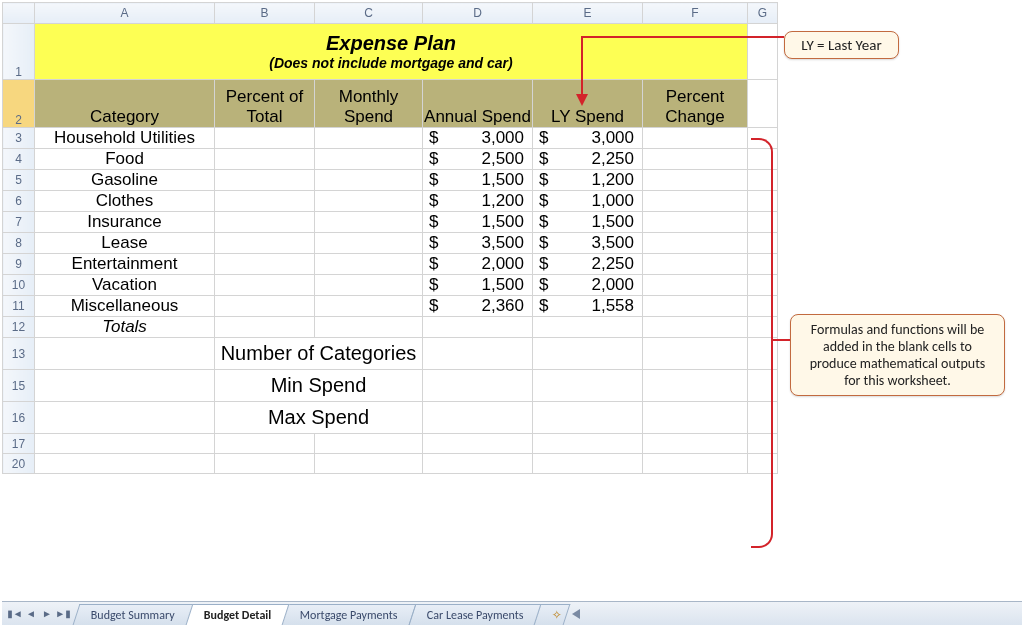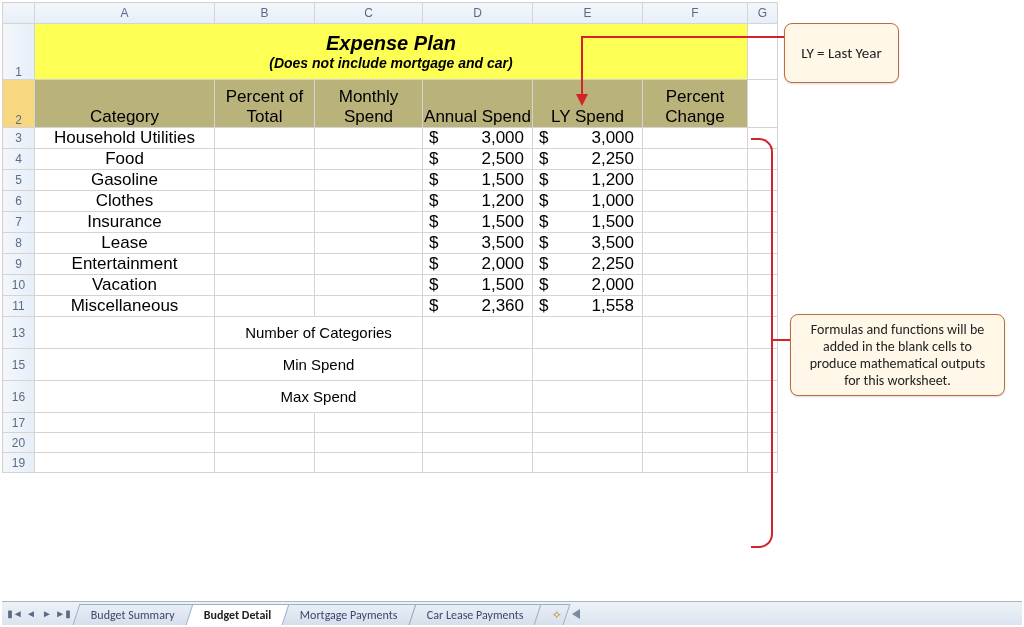--- a/index.html
+++ b/index.html
@@ -92,39 +92,39 @@
   .databorder { border-color: #000; }
   .money {
     font-family: Arial, sans-serif;
     font-size: 17px;
   }
   .money-wrap { display:flex; justify-content:space-between; padding:0 8px 0 6px;}
   .totals-label { font-style: italic; font-weight: bold; }
   .summary-label {
     font-weight: bold;
     text-align: right;
-    font-size: 15px;
+    font-size: 20px;
     padding-right: 4px;
   }
   .thinrow td { height: 20px; }
 
   
   .callout {
     position: absolute;
     background: #fff8e8;
     border: 1px solid #c26a3f;
     border-radius: 8px;
     padding: 6px 10px;
     font-family: Calibri, Arial, sans-serif;
     font-size: 14px;
     color: #222;
     text-align: center;
     box-shadow: 0 1px 2px rgba(0,0,0,0.15);
   }
-  .callout1 { top: 23px; left: 784px; width: 115px; padding:20px 8px; font-size:15px;}
+  .callout1 { top: 31px; left: 784px; width: 115px; padding:4px 8px; font-size:15px;}
   .callout2 { top: 314px; left: 790px; width: 215px; }
 
   
   .arrow-line {
     position: absolute;
     background: #d3232a;
   }
   .arrow-head {
     position: absolute;
     width: 0; height: 0;
@@ -426,20 +426,30 @@
             <span>$</span>
             <span>1,558</span>
           </div>
         </td>
         <td class="cell databorder"></td>
         <td class="cell"></td>
       </tr>
     </tbody>
 
   <tbody>
+      <tr>
+    <td class="rowhdr">12</td>
+    <td class="cell databorder totals-label">Totals</td>
+    <td class="cell databorder"></td>
+    <td class="cell databorder"></td>
+    <td class="cell databorder"></td>
+    <td class="cell databorder"></td>
+    <td class="cell databorder"></td>
+    <td class="cell"></td>
+  </tr>
 
   <tr>
     <td class="rowhdr" style="height:32px">13</td>
     <td class="cell"></td>
     <td class="cell databorder summary-label" colspan="2">Number of Categories</td>
     <td class="cell databorder"></td>
     <td class="cell databorder"></td>
     <td class="cell"></td>
     <td class="cell"></td>
   </tr>
@@ -469,30 +479,20 @@
         <td class="cell"></td>
         <td class="cell"></td>
         <td class="cell"></td>
         <td class="cell"></td>
         <td class="cell"></td>
         <td class="cell"></td>
         <td class="cell"></td>
       </tr>
       <tr class="thinrow">
         <td class="rowhdr">20</td>
-        <td class="cell"></td>
-        <td class="cell"></td>
-        <td class="cell"></td>
-        <td class="cell"></td>
-        <td class="cell"></td>
-        <td class="cell"></td>
-        <td class="cell"></td>
-      </tr>
-      <tr class="thinrow">
-        <td class="rowhdr">19</td>
         <td class="cell"></td>
         <td class="cell"></td>
         <td class="cell"></td>
         <td class="cell"></td>
         <td class="cell"></td>
         <td class="cell"></td>
         <td class="cell"></td>
       </tr>
     </tbody>
 </table>

